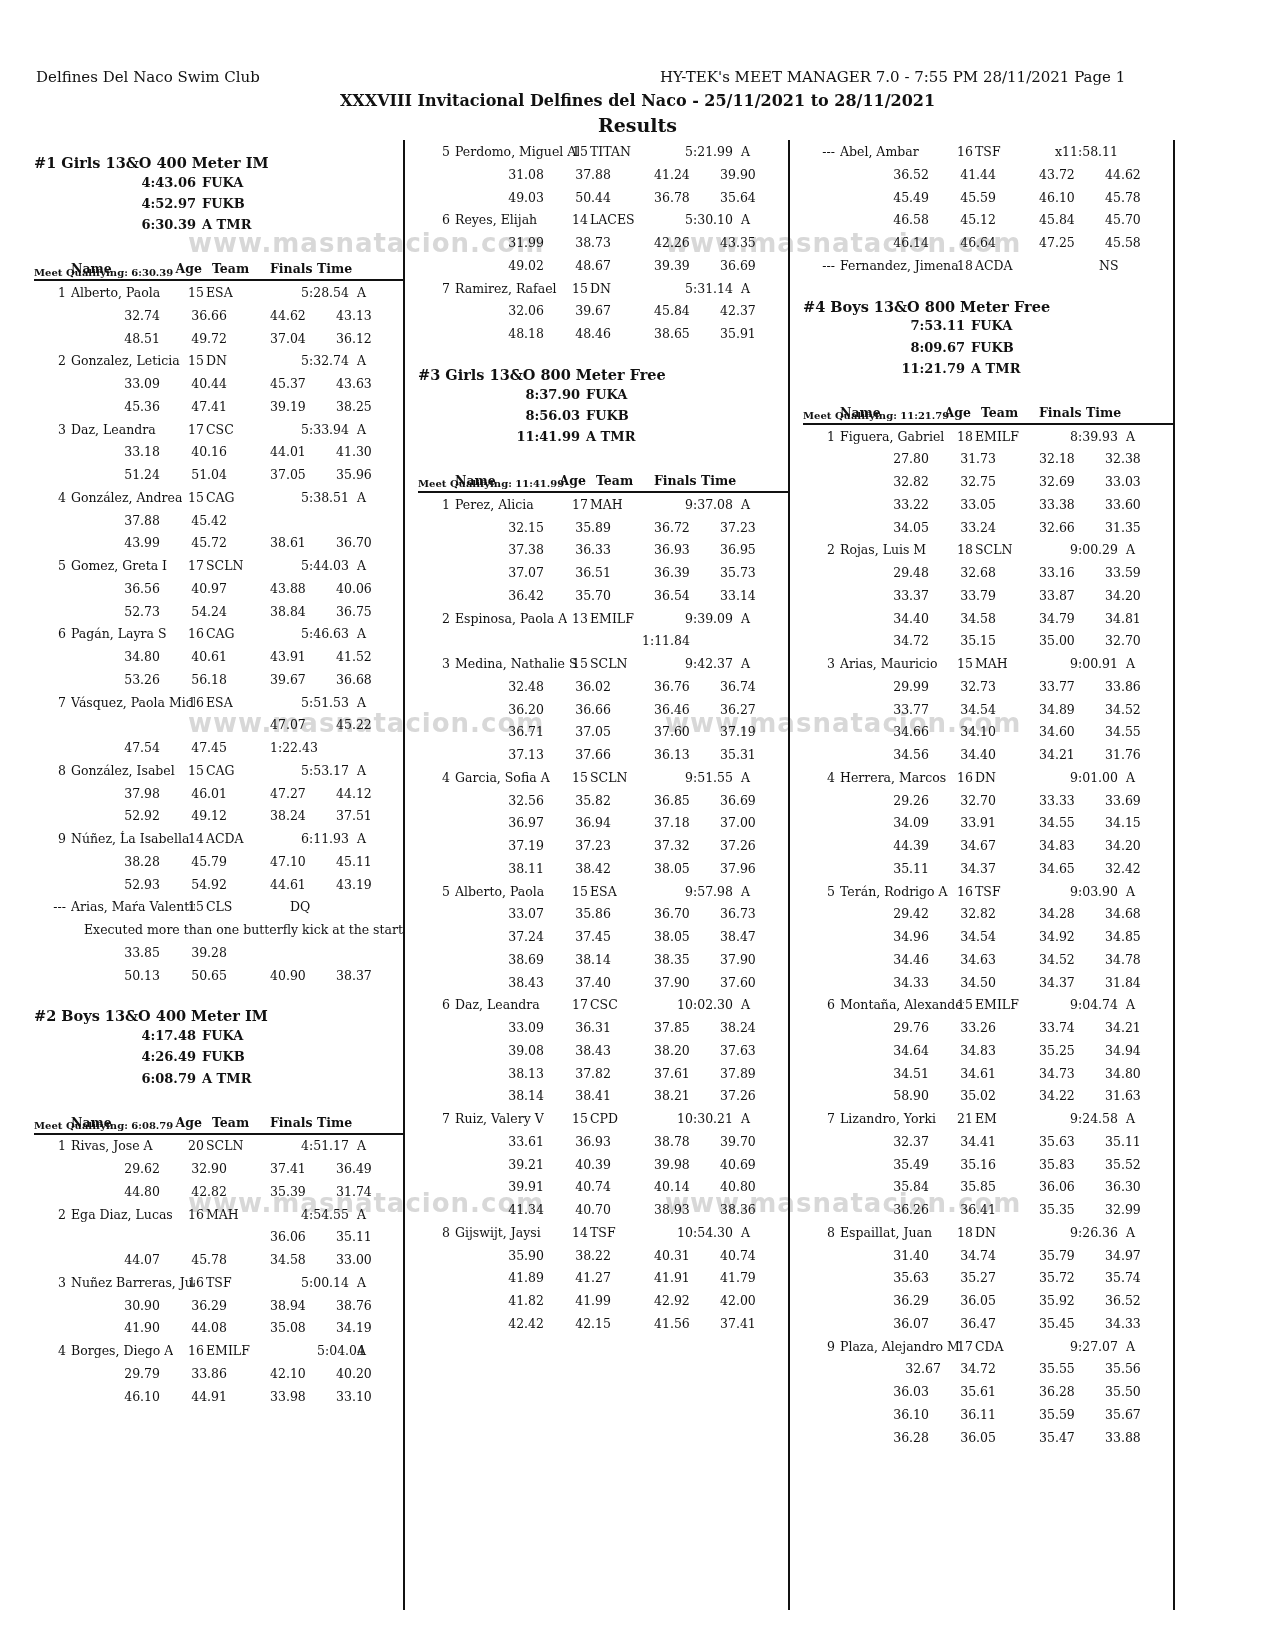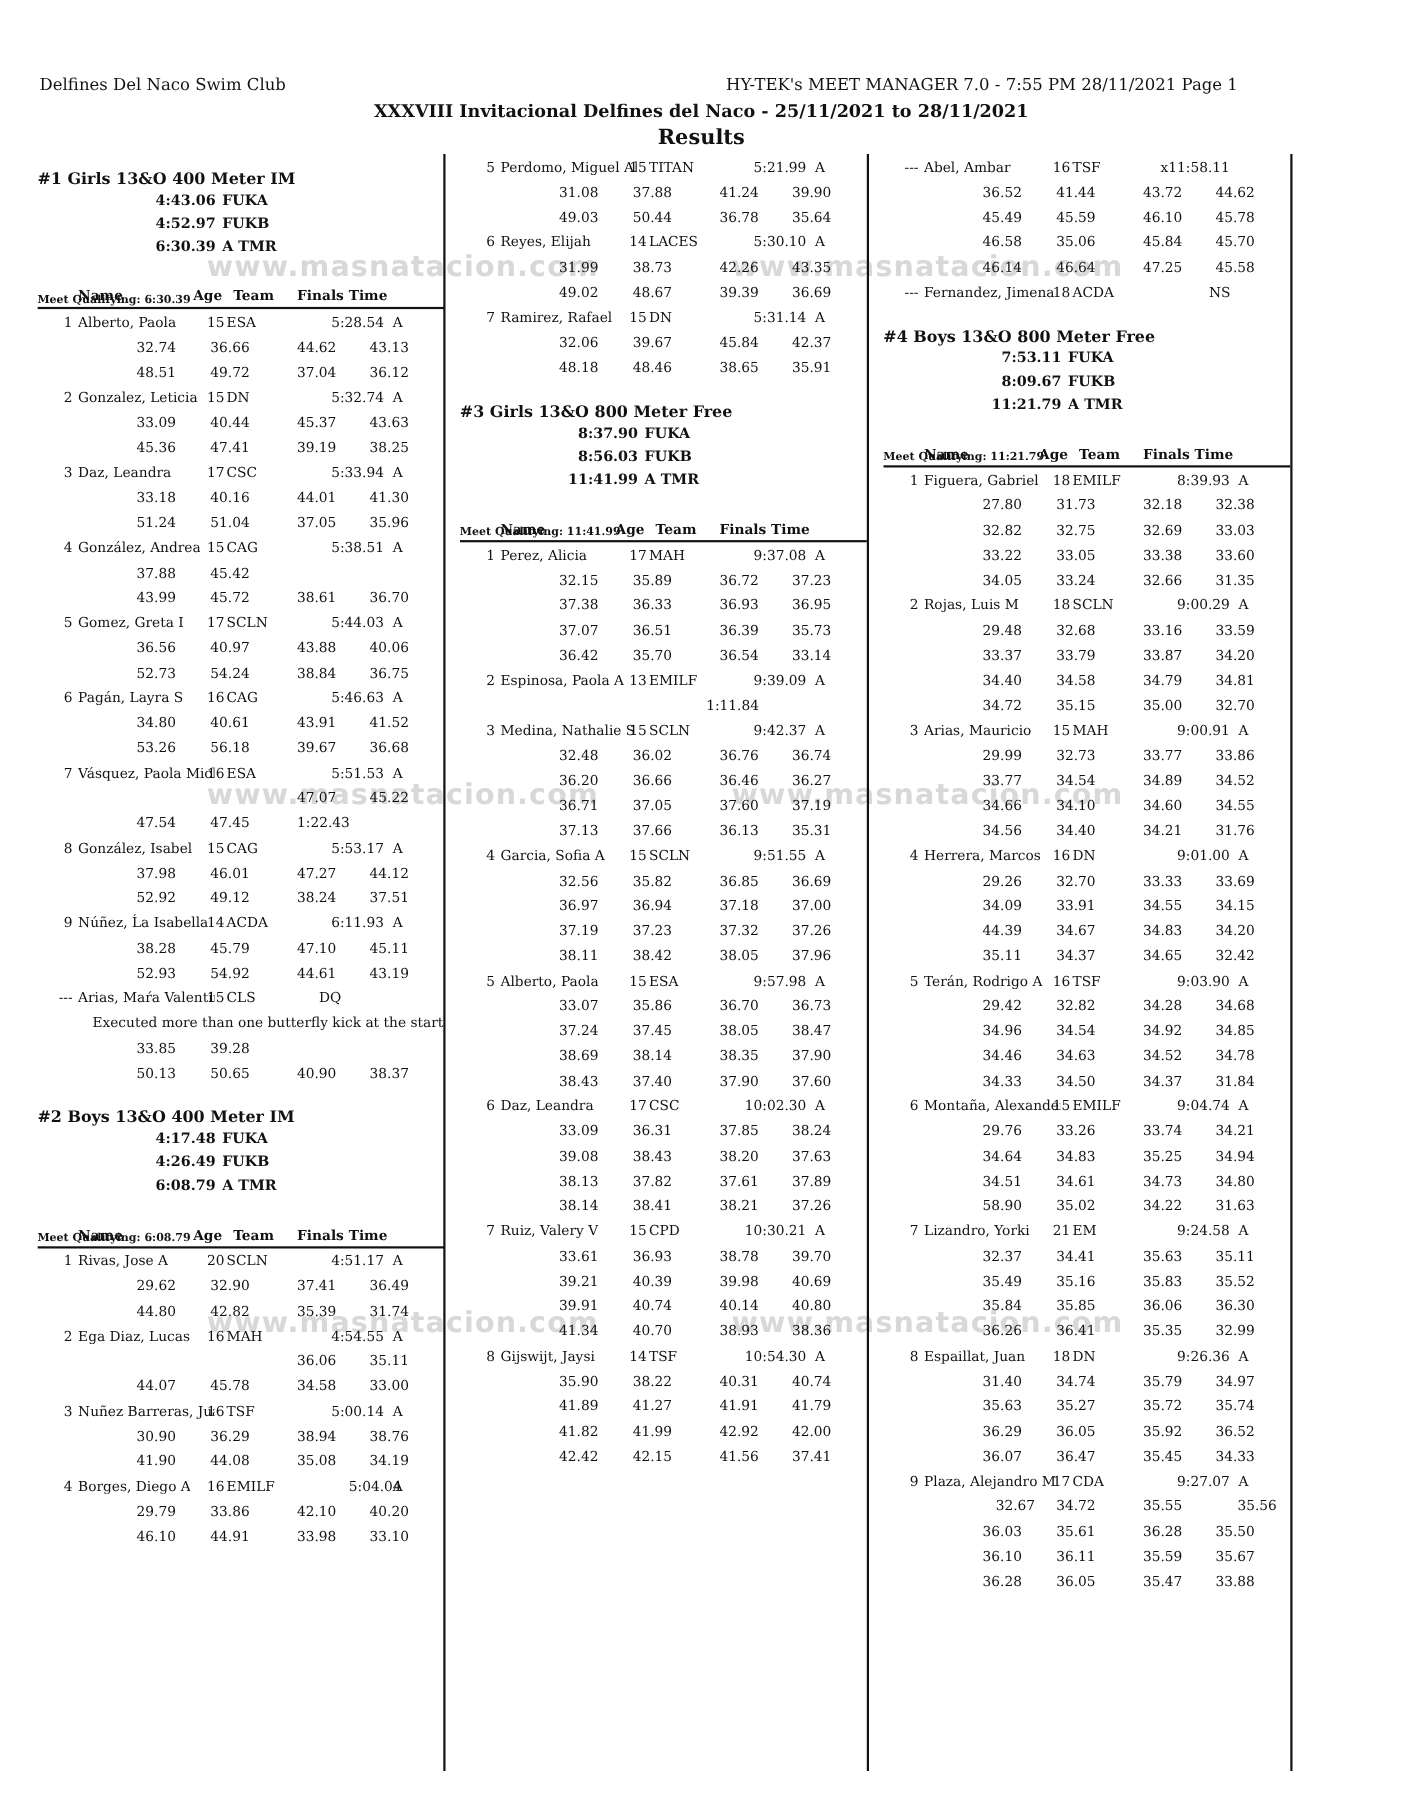--- a/index.html
+++ b/index.html
@@ -699,21 +699,21 @@
       <span style="left: 302px;">44.62</span>
     </div>
     <div class="ln" style="top: 49.5px; width: 370px;">
       <span style="right: 244px;">45.49</span>
       <span style="right: 177px;">45.59</span>
       <span style="left: 236px;">46.10</span>
       <span style="left: 302px;">45.78</span>
     </div>
     <div class="ln" style="top: 72.25px; width: 370px;">
       <span style="right: 244px;">46.58</span>
-      <span style="right: 177px;">35.06</span>
+      <span style="right: 177px;">45.12</span>
       <span style="left: 236px;">45.84</span>
       <span style="left: 302px;">45.70</span>
     </div>
     <div class="ln" style="top: 95px; width: 370px;">
       <span style="right: 244px;">46.14</span>
       <span style="right: 177px;">46.64</span>
       <span style="left: 236px;">47.25</span>
       <span style="left: 302px;">45.58</span>
     </div>
     <div class="ln" style="top: 117.75px; width: 370px;">
@@ -1009,21 +1009,21 @@
       <span style="left: 37px; max-width: 124px; overflow: hidden;">Plaza, Alejandro M</span>
       <span style="right: 200px;">17</span>
       <span style="left: 172px;">CDA</span>
       <span style="right: 55px;">9:27.07</span>
       <span style="left: 323px;">A</span>
     </div>
     <div class="ln" style="top: 1221.31px; width: 370px;">
       <span style="right: 232px;">32.67</span>
       <span style="right: 177px;">34.72</span>
       <span style="left: 236px;">35.55</span>
-      <span style="left: 302px; margin-left: 20px;">35.56</span>
+      <span style="left: 302px;">35.56</span>
     </div>
     <div class="ln" style="top: 1244.06px; width: 370px;">
       <span style="right: 244px;">36.03</span>
       <span style="right: 177px;">35.61</span>
       <span style="left: 236px;">36.28</span>
       <span style="left: 302px;">35.50</span>
     </div>
     <div class="ln" style="top: 1266.81px; width: 370px;">
       <span style="right: 244px;">36.10</span>
       <span style="right: 177px;">36.11</span>

